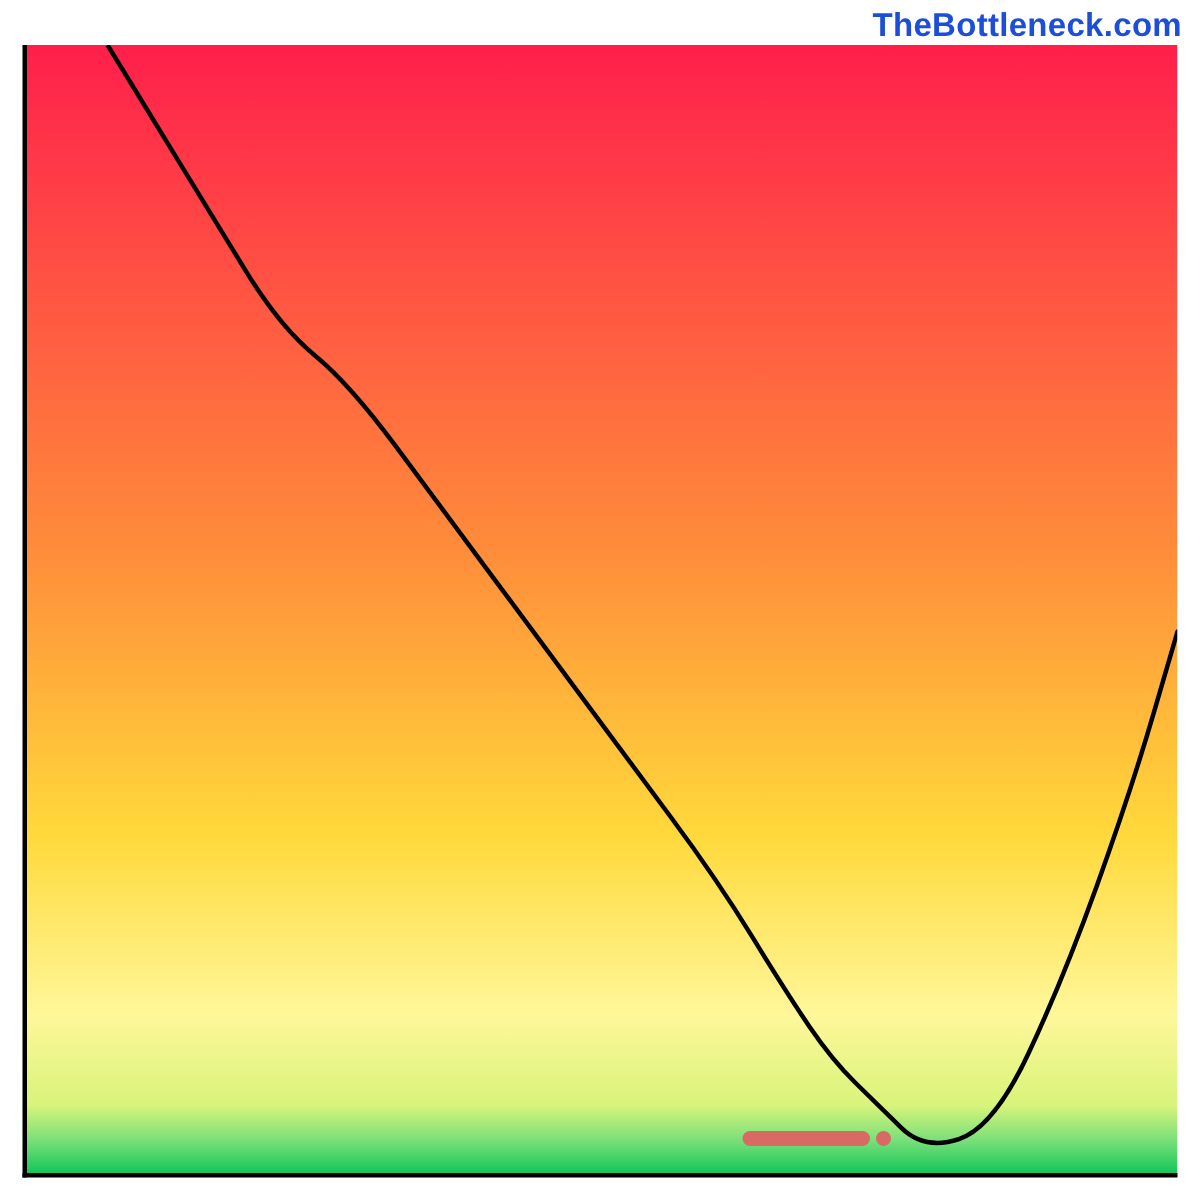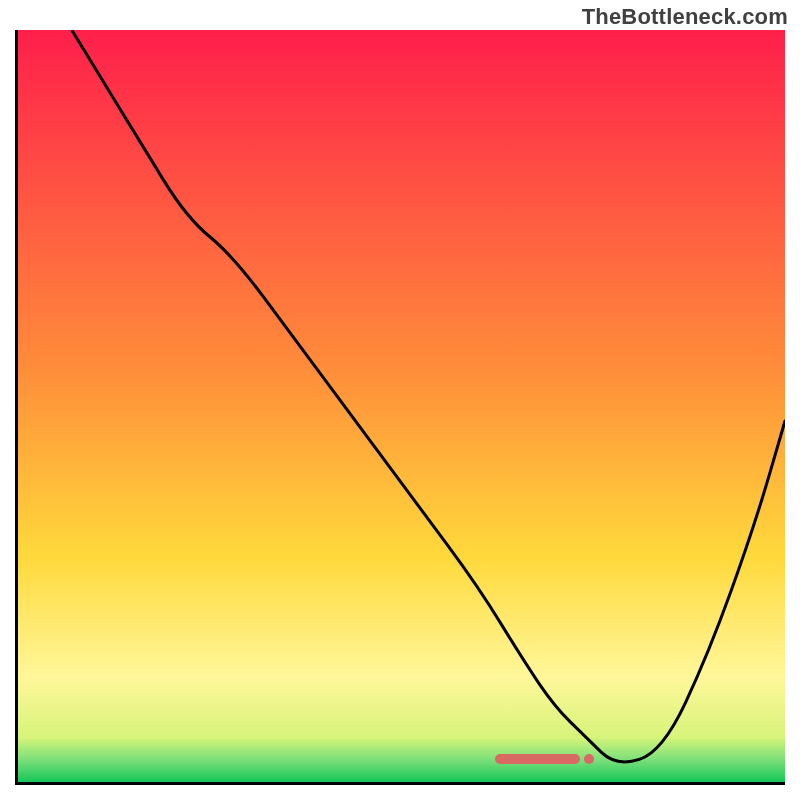--- a/index.html
+++ b/index.html
@@ -15,21 +15,21 @@
     position: relative;
     width: 800px;
     height: 800px;
   }
   .watermark {
     position: absolute;
     top: 4px;
     right: 12px;
     font-size: 22px;
     font-weight: 600;
-    color: #404040;
+    color: #1d4ed8;
     letter-spacing: 0.2px;
     z-index: 3;
   }
   .plot-area {
     position: absolute;
     left: 15px;
     top: 30px;
     width: 770px;
     height: 755px;
     box-sizing: border-box;

